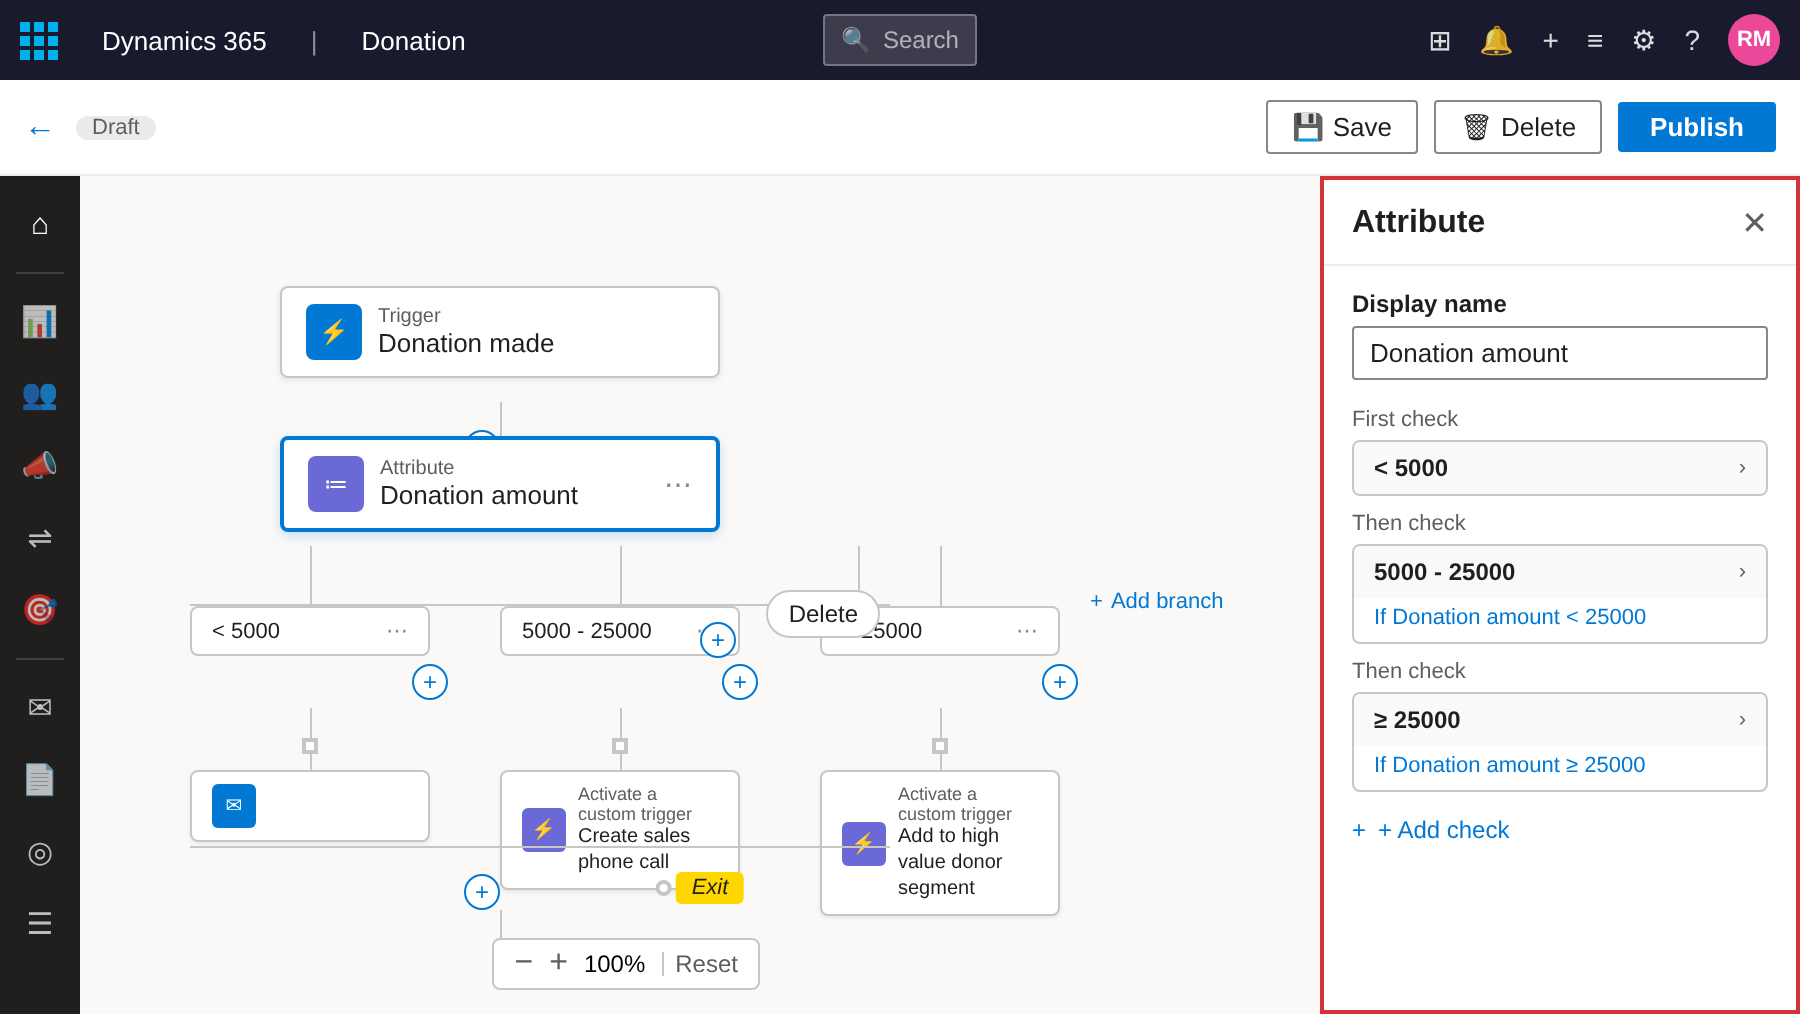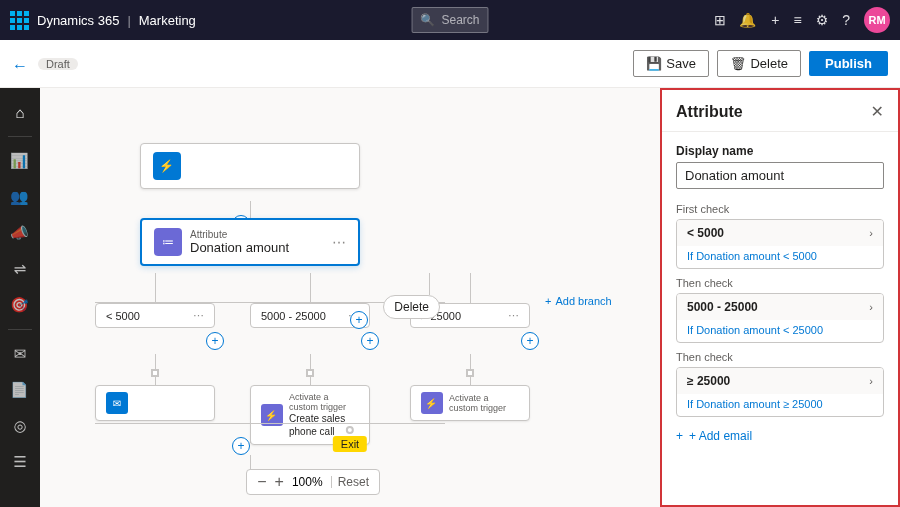--- a/index.html
+++ b/index.html
@@ -12,21 +12,21 @@
       display: flex;
       align-items: center;
       padding: 0 10px;
       color: white;
       position: relative;
       z-index: 100;
     }
     .top-nav .brand {
       display: flex;
       align-items: center;
-      gap: 8px;
+      gap: 22px;
       font-size: 13px;
       color: white;
       margin-right: 20px;
     }
     .brand-grid {
       display: grid;
       grid-template-columns: repeat(3,5px);
       gap: 2px;
     }
     .brand-grid span {
@@ -284,23 +284,23 @@
     .action-text { font-size: 10px; color: #201f1e; line-height: 1.3; }
     .action-label { font-size: 9px; color: #605e5c; }
 
     
     .exit-node {
       position: absolute;
       bottom: 50px;
       left: 50%;
       transform: translateX(-50%);
       display: flex;
-      flex-direction: column;
       align-items: center;
       gap: 2px;
+      font-style: italic;
     }
     .exit-badge {
       background: #ffd700;
       color: #201f1e;
       padding: 2px 8px;
       border-radius: 3px;
       font-size: 11px;
       font-weight: 500;
     }
 
@@ -435,21 +435,21 @@
         <span></span>
       <span></span>
         <span></span>
         <span></span>
       <span></span>
         <span></span>
         <span></span>
     </div>
     <span>Dynamics 365</span>
     <span style="color:rgba(255,255,255,0.5)">|</span>
-    <span>Marketing</span>
+    <span>Donation</span>
   </div>
 
   <div class="search-bar">
     <span>🔍</span>
     <span style="color:rgba(255,255,255,0.6); font-size:12px;">Search</span>
   </div>
 
   <div class="top-nav-right">
     <span style="cursor:pointer">⊞</span>
     <span style="cursor:pointer">🔔</span>
@@ -491,20 +491,24 @@
     <div class="sidebar-icon">✉</div>
     <div class="sidebar-icon">📄</div>
     <div class="sidebar-icon">◎</div>
     <div class="sidebar-icon">☰</div>
   </div>
 
   <div class="canvas">
 
     <div class="trigger-node" style="top:55px; left:50%; transform:translateX(-50%) translateX(-100px);">
       <div class="node-icon-blue">⚡</div>
+      <div>
+        <div class="node-label">Trigger</div>
+        <div class="node-title">Donation made</div>
+      </div>
     </div>
 
     <div style="position:absolute; top:113px; left:calc(50% - 100px); width:1px; height:20px; background:#c8c6c4;"></div>
     <div class="connector-plus" style="top:127px; left:calc(50% - 109px);">+</div>
     <div style="position:absolute; top:145px; left:calc(50% - 100px); width:1px; height:12px; background:#c8c6c4;"></div>
     <div class="connector-circle" style="top:157px; left:calc(50% - 105px);"></div>
 
     <div class="attribute-node" style="top:130px; left:50%; transform:translateX(-50%) translateX(-100px);">
       <div class="node-icon-purple">≔</div>
       <div style="flex:1">
@@ -557,20 +561,21 @@
         <span class="more-icon" style="margin-left:auto;">⋯</span>
       </div>
       <div class="connector-plus" style="position:relative; transform:none; margin:4px 0;">+</div>
       <div style="width:1px; height:15px; background:#c8c6c4;"></div>
       <div style="width:8px;height:8px;border:2px solid #c8c6c4;border-radius:50;background:white;"></div>
       <div style="width:1px; height:8px; background:#c8c6c4;"></div>
       <div class="action-node">
         <div class="action-icon purple">⚡</div>
         <div>
           <div class="action-label">Activate a custom trigger</div>
+          <div class="action-text">Add to high value donor segment</div>
         </div>
       </div>
     </div>
 
     <div style="position:absolute; top:207px; left:505px; display:flex; align-items:center; gap:4px; color:#0078d4; font-size:11px; cursor:pointer;">
       <span>+</span>
       <span>Add branch</span>
     </div>
 
     <div style="position:absolute; top:207px; right:220px; background:white; border:1px solid #c8c6c4; border-radius:14px; padding:4px 10px; font-size:12px; color:#201f1e;">Delete</div>
@@ -607,21 +612,20 @@
       <input class="field-input" type="text" value="Donation amount" style="">
 
       <div class="branches-section">
 
         <div class="check-label">First check</div>
         <div class="branch-item">
           <div class="branch-item-header">
             <span class="branch-item-title">&lt; 5000</span>
             <span class="branch-chevron">›</span>
           </div>
-          <div class="branch-item-sub">If Donation amount &lt; 5000</div>
         </div>
 
         <div class="check-label">Then check</div>
         <div class="branch-item">
           <div class="branch-item-header">
             <span class="branch-item-title">5000 - 25000</span>
             <span class="branch-chevron">›</span>
           </div>
           <div class="branch-item-sub">If Donation amount &lt; 25000</div>
         </div>
@@ -630,20 +634,20 @@
         <div class="branch-item">
           <div class="branch-item-header">
             <span class="branch-item-title">≥ 25000</span>
             <span class="branch-chevron">›</span>
           </div>
           <div class="branch-item-sub">If Donation amount ≥ 25000</div>
         </div>
 
         <button class="add-branch-btn">
           <span>+</span>
-          <span>+ Add email</span>
+          <span>+ Add check</span>
         </button>
       </div>
 
     </div>
   </div>
 
 </div>
 
 </body></html>

